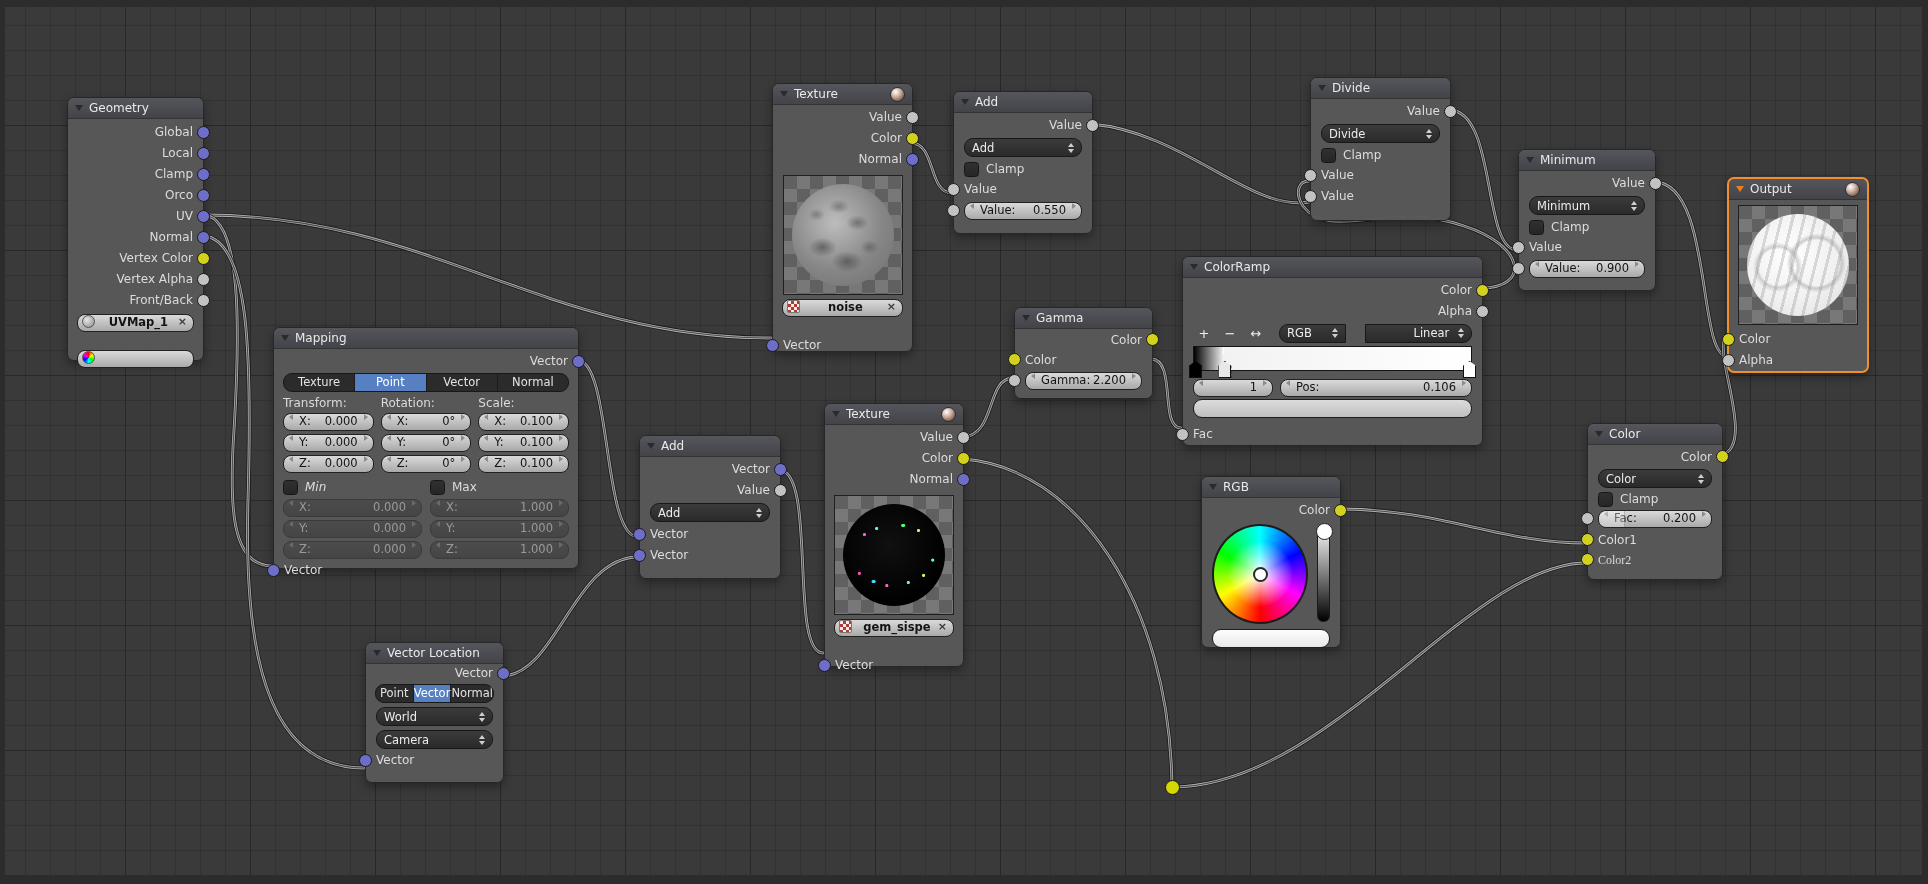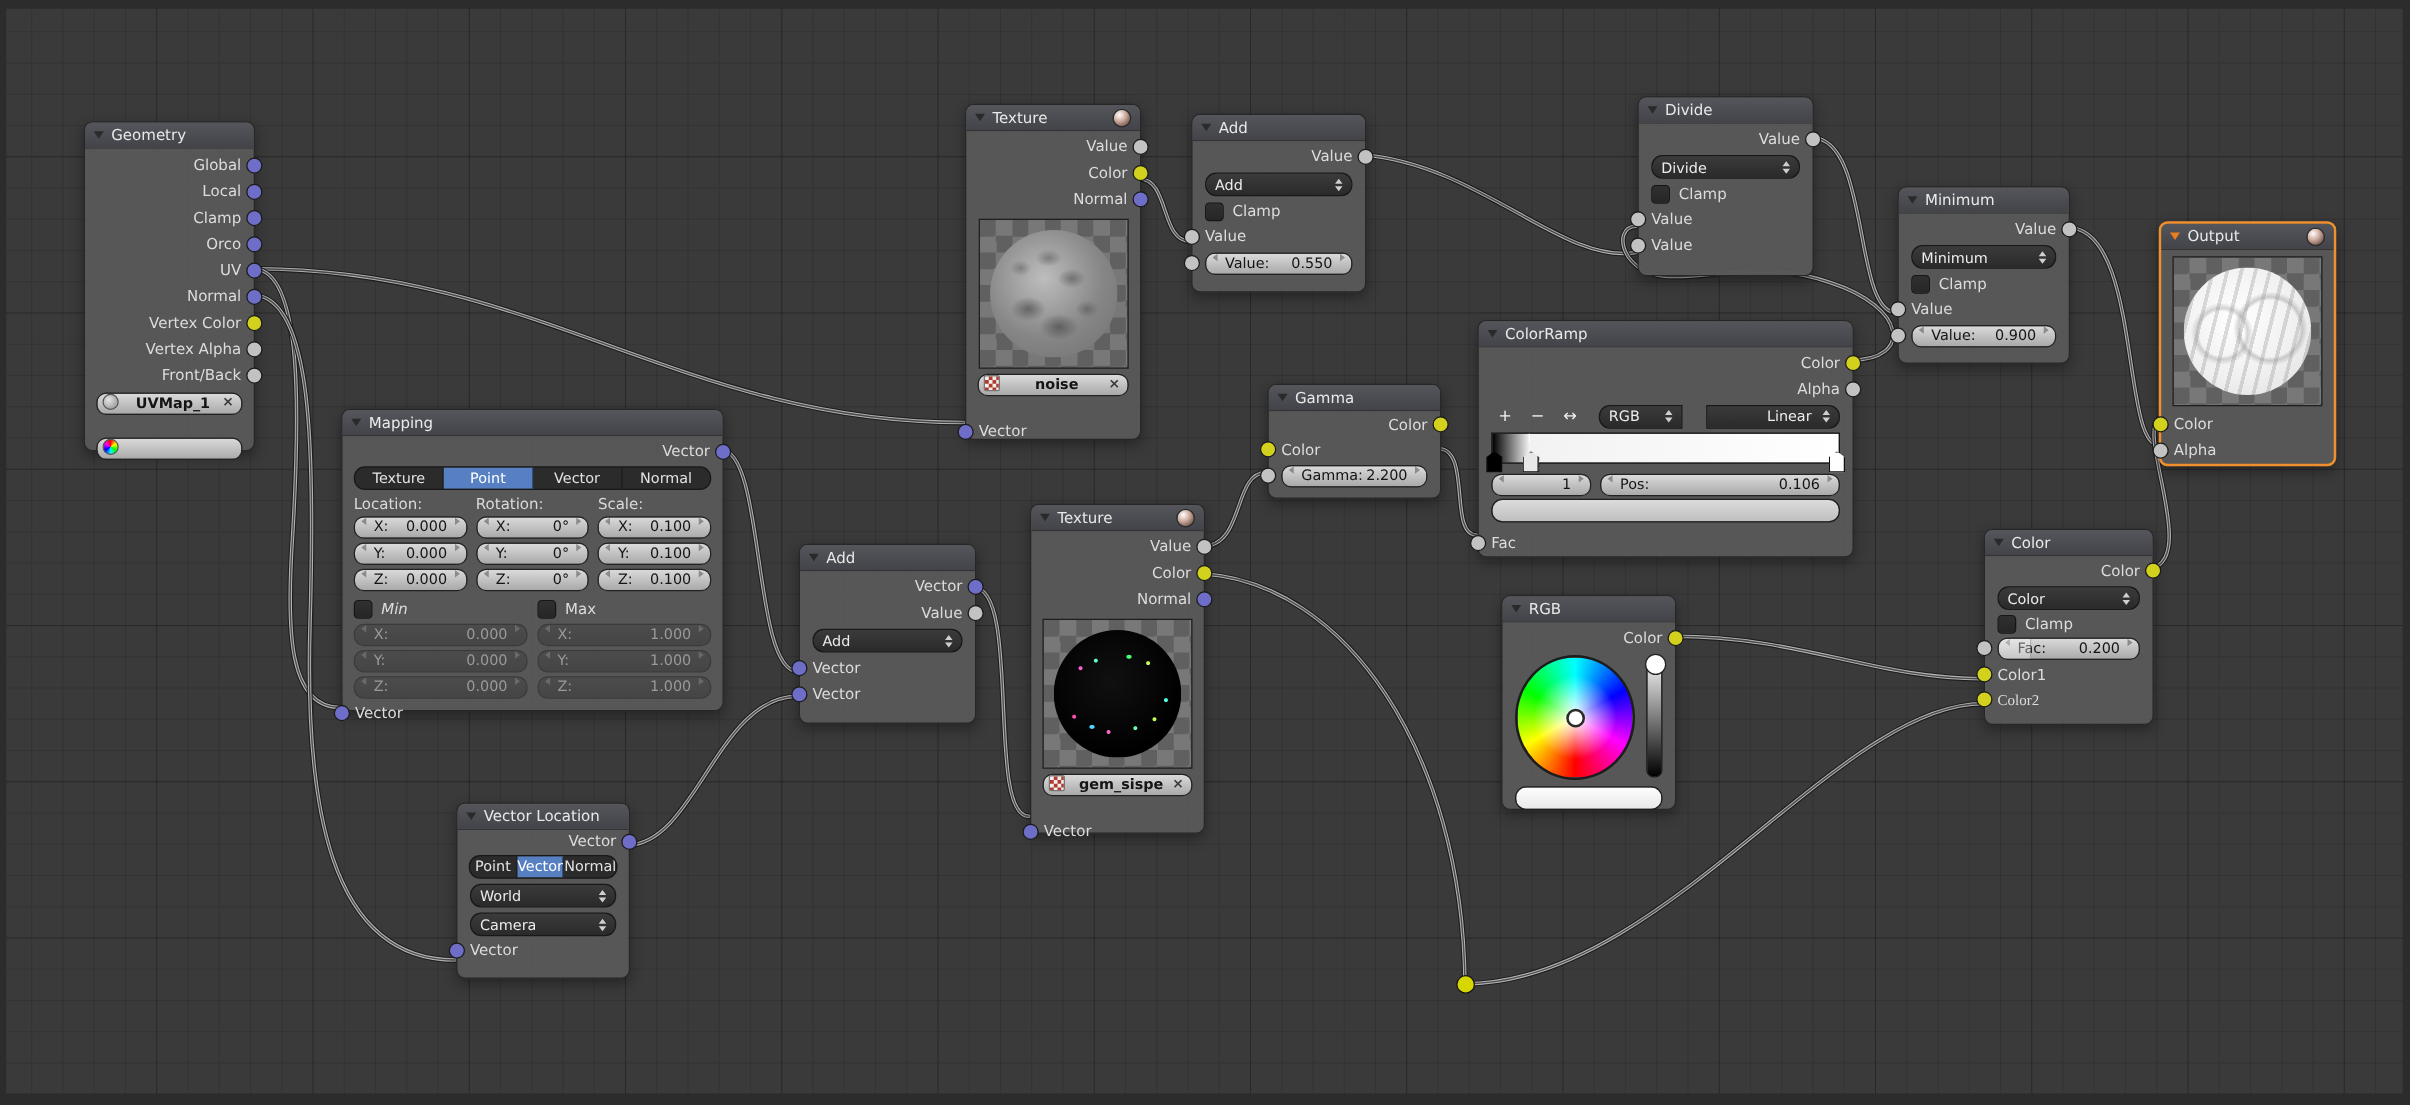--- a/index.html
+++ b/index.html
@@ -243,21 +243,21 @@
   <div class="row out" style="margin-top:2px;"><span>Vector</span><span class="socket o sk-vec"></span></div>
   <div style="padding:1px 9px 3px;">
     <div class="tabs">
       <span class="tab">Texture</span>
       <span class="tab active">Point</span>
       <span class="tab">Vector</span>
       <span class="tab">Normal</span>
     </div>
   </div>
   <div class="grid3">
-    <span class="collabel">Location:</span>
+    <span class="collabel">Transform:</span>
     <span class="collabel">Rotation:</span>
     <span class="collabel">Scale:</span>
     <div class="pill gpill">
           <span class="pA-l"></span>
           <span class="lbl">X:</span>
           <span class="val">0.000</span>
           <span class="pA-r"></span>
         </div>
     <div class="pill gpill">
           <span class="pA-l"></span>

